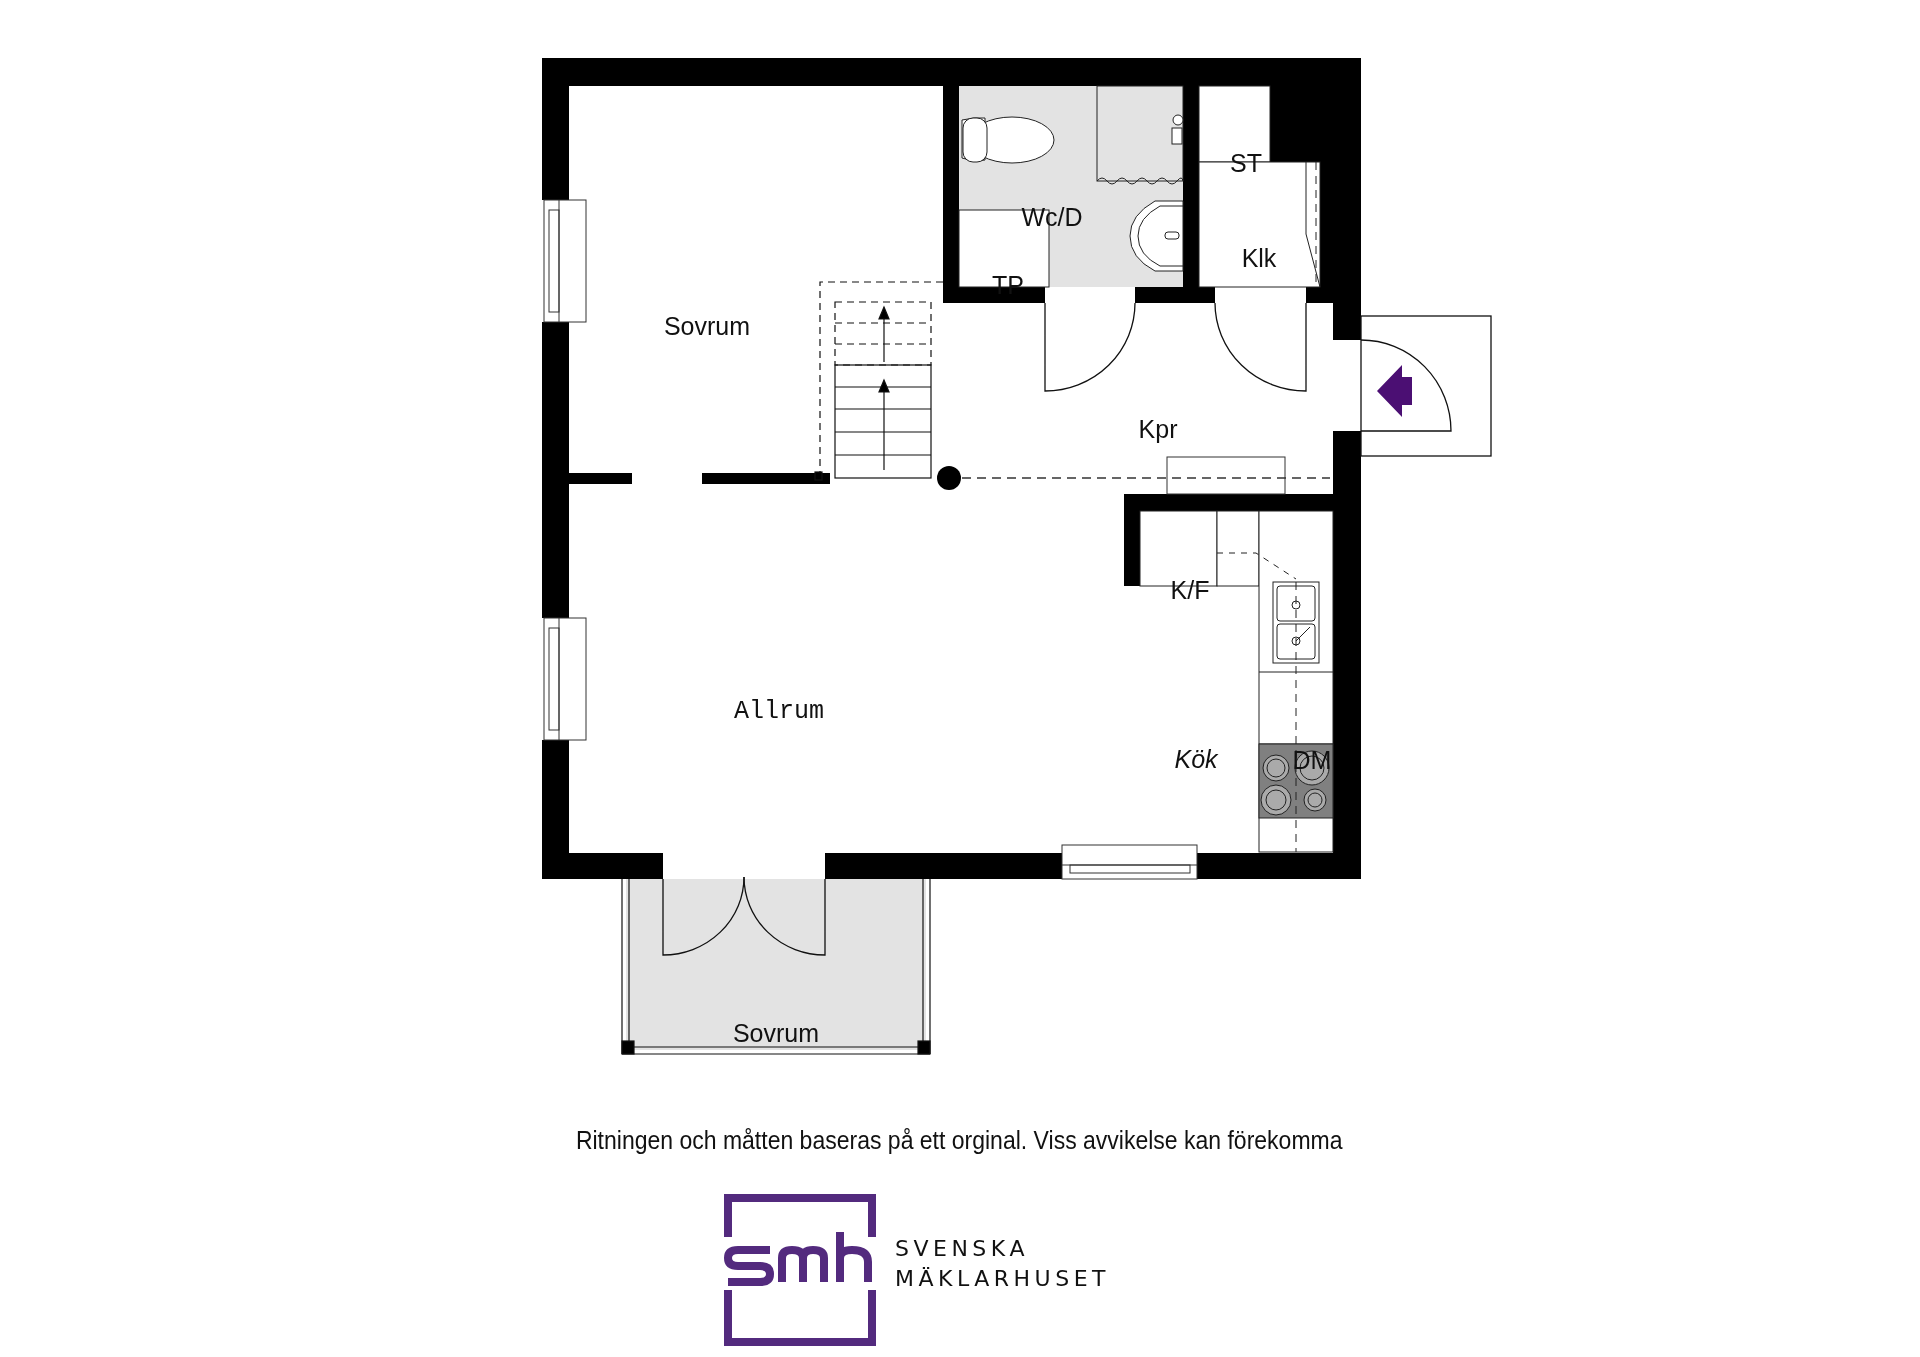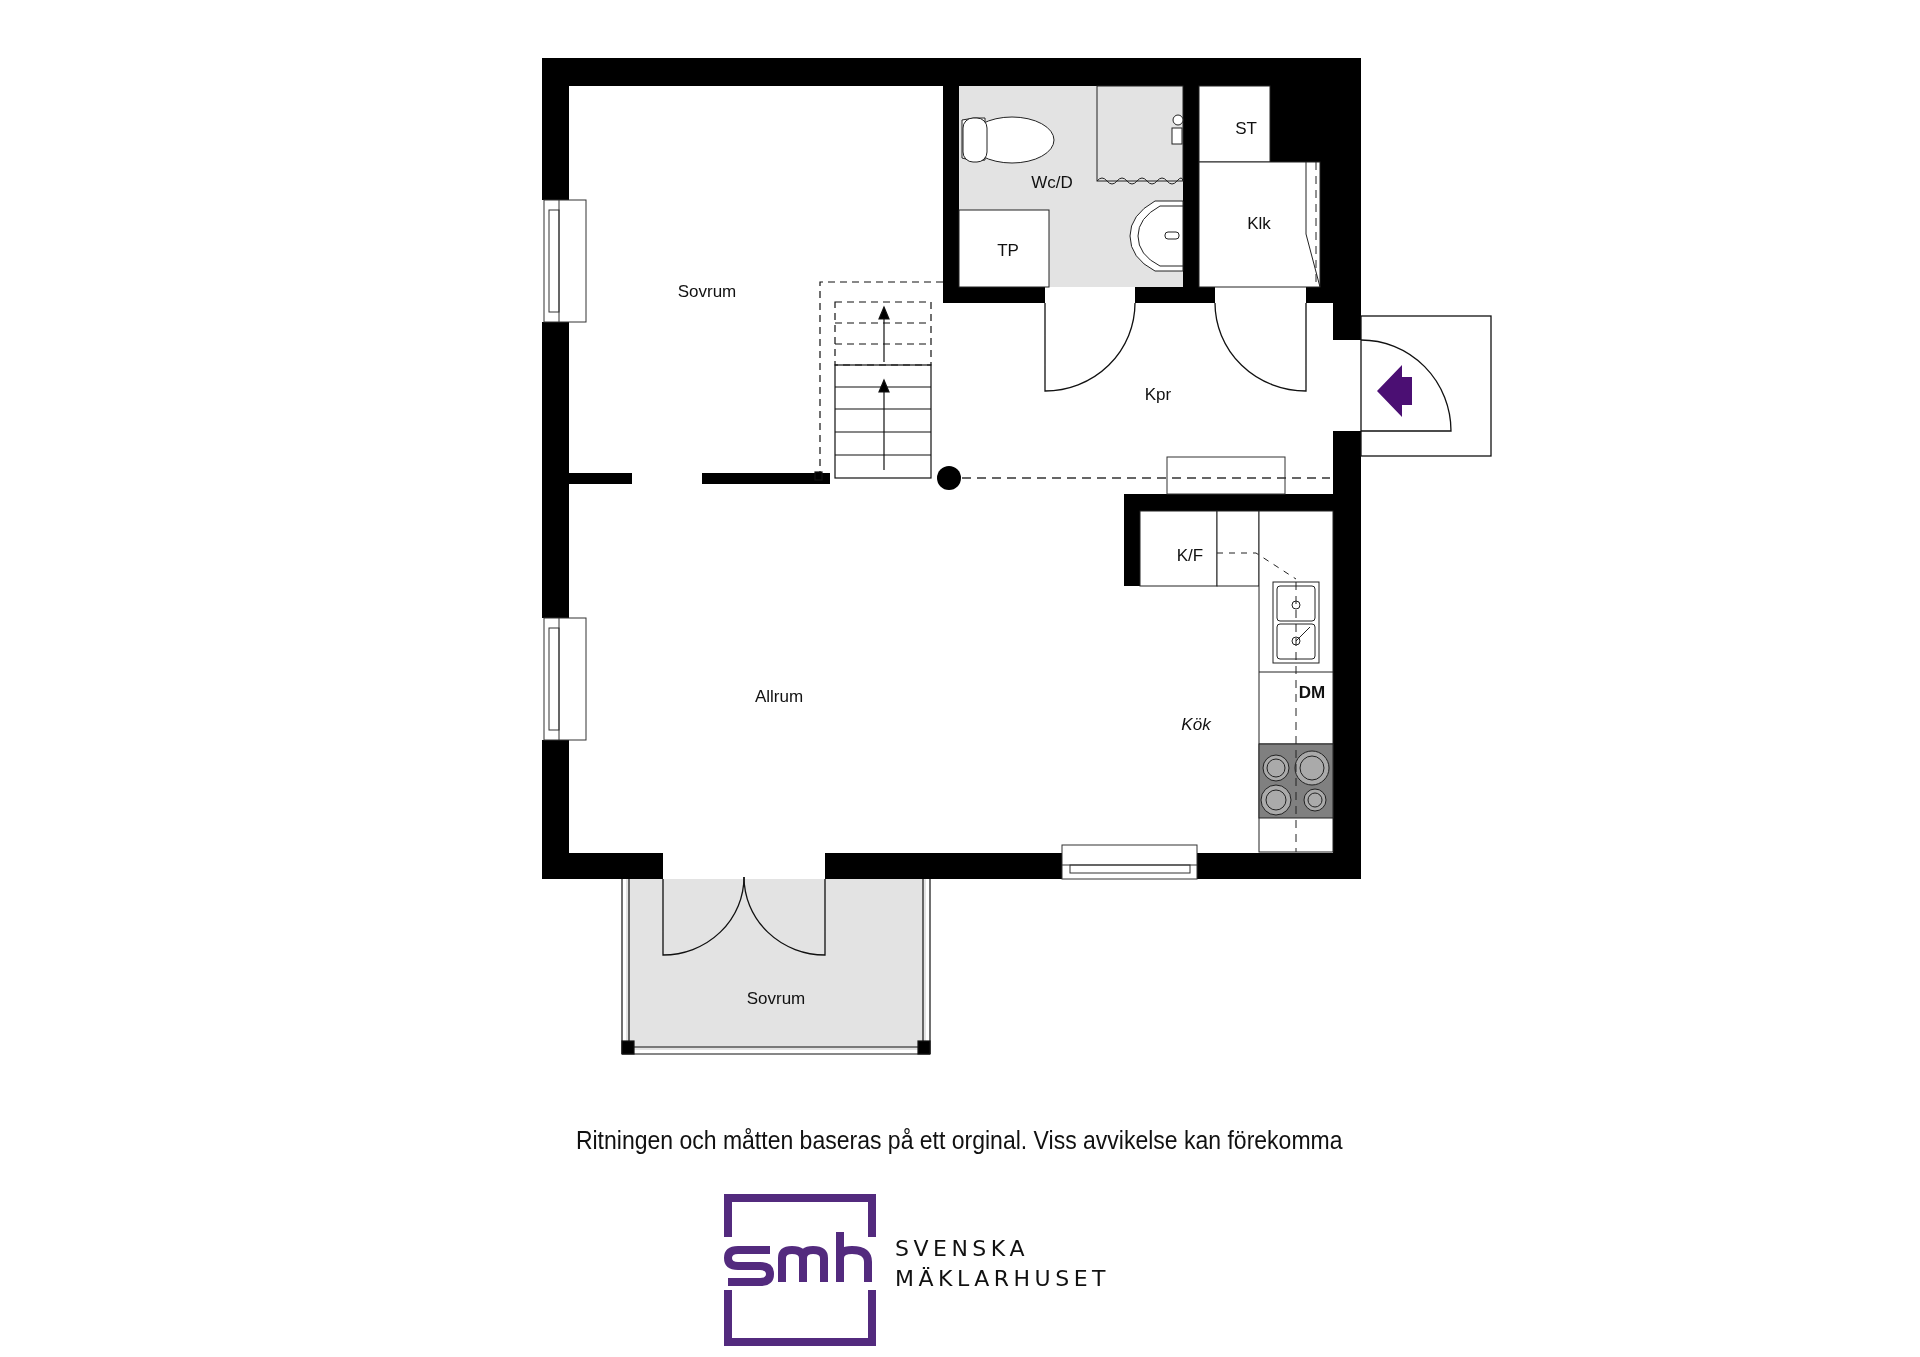--- a/index.html
+++ b/index.html
@@ -1,18 +1,18 @@
 <!DOCTYPE html>
 <html><head>
 <meta charset="utf-8">
 <style>
   html, body { margin:0; padding:0; background:#ffffff; }
   body { width:1920px; height:1357px; position:relative; overflow:hidden; font-family:"Liberation Sans", sans-serif; }
   #plan { position:absolute; left:0; top:0; width:1920px; height:1357px; }
-  .room-label { position:absolute; font-family:"Liberation Sans", sans-serif; font-size:17px; color:#111; white-space:nowrap; transform:translate(-50%,-50%); line-height:1; }
+  .room-label { position:absolute; font-family:"Liberation Sans", sans-serif; font-size:25px; color:#111; white-space:nowrap; transform:translate(-50%,-50%); line-height:1;margin-top:35px; }
   .disclaimer { position:absolute; left:0; width:1920px; top:1126px; text-align:center; font-size:25px; color:#111; font-family:"Liberation Sans", sans-serif; transform:scaleX(0.92); transform-origin:950px 0; }
   .brand { position:absolute; left:895px; top:1234px; font-family:"DejaVu Sans", sans-serif; font-size:22px; letter-spacing:4.5px; color:#111; line-height:30px; }
 </style>
 </head>
 <body>
 
 <svg id="plan" viewBox="0 0 1920 1357" xmlns="http://www.w3.org/2000/svg">
 
   <rect x="959" y="86" width="224" height="201" fill="#e3e3e3"></rect>
   <rect x="626" y="879" width="300" height="171" fill="#e3e3e3"></rect>
@@ -159,24 +159,24 @@
     <path d="M840 1282 L840 1232 M840 1258 Q840 1250 852 1250 Q868 1250 868 1262 L868 1282"></path>
   </g>
 </svg>
 
 <div class="room-label" style="left:707px; top:291px;">Sovrum</div>
 <div class="room-label" style="left:1052px; top:182px;">Wc/D</div>
 <div class="room-label" style="left:1008px; top:250px;">TP</div>
 <div class="room-label" style="left:1246px; top:128px;">ST</div>
 <div class="room-label" style="left:1259px; top:223px;">Klk</div>
 <div class="room-label" style="left:1158px; top:394px;">Kpr</div>
-<div class="room-label" style="left:779px; top:696px;">Allrum</div>
+<div class="room-label" style="left:779px; top:676px;font-family:Liberation Mono, monospace;">Allrum</div>
 <div class="room-label" style="left:1190px; top:555px;">K/F</div>
 <div class="room-label" style="left:1196px; top:724px;font-style:italic;">Kök</div>
-<div class="room-label" style="left:1312px; top:692px;font-weight:bold;">DM</div>
+<div class="room-label" style="left:1312px; top:725px;">DM</div>
 <div class="room-label" style="left:776px; top:998px;">Sovrum</div>
 
 <div class="disclaimer">Ritningen och måtten baseras på ett orginal. Viss avvikelse kan förekomma</div>
 
 <div class="brand">
   <div>SVENSKA</div>
   <div>MÄKLARHUSET</div>
 </div>
 
 </body></html>

